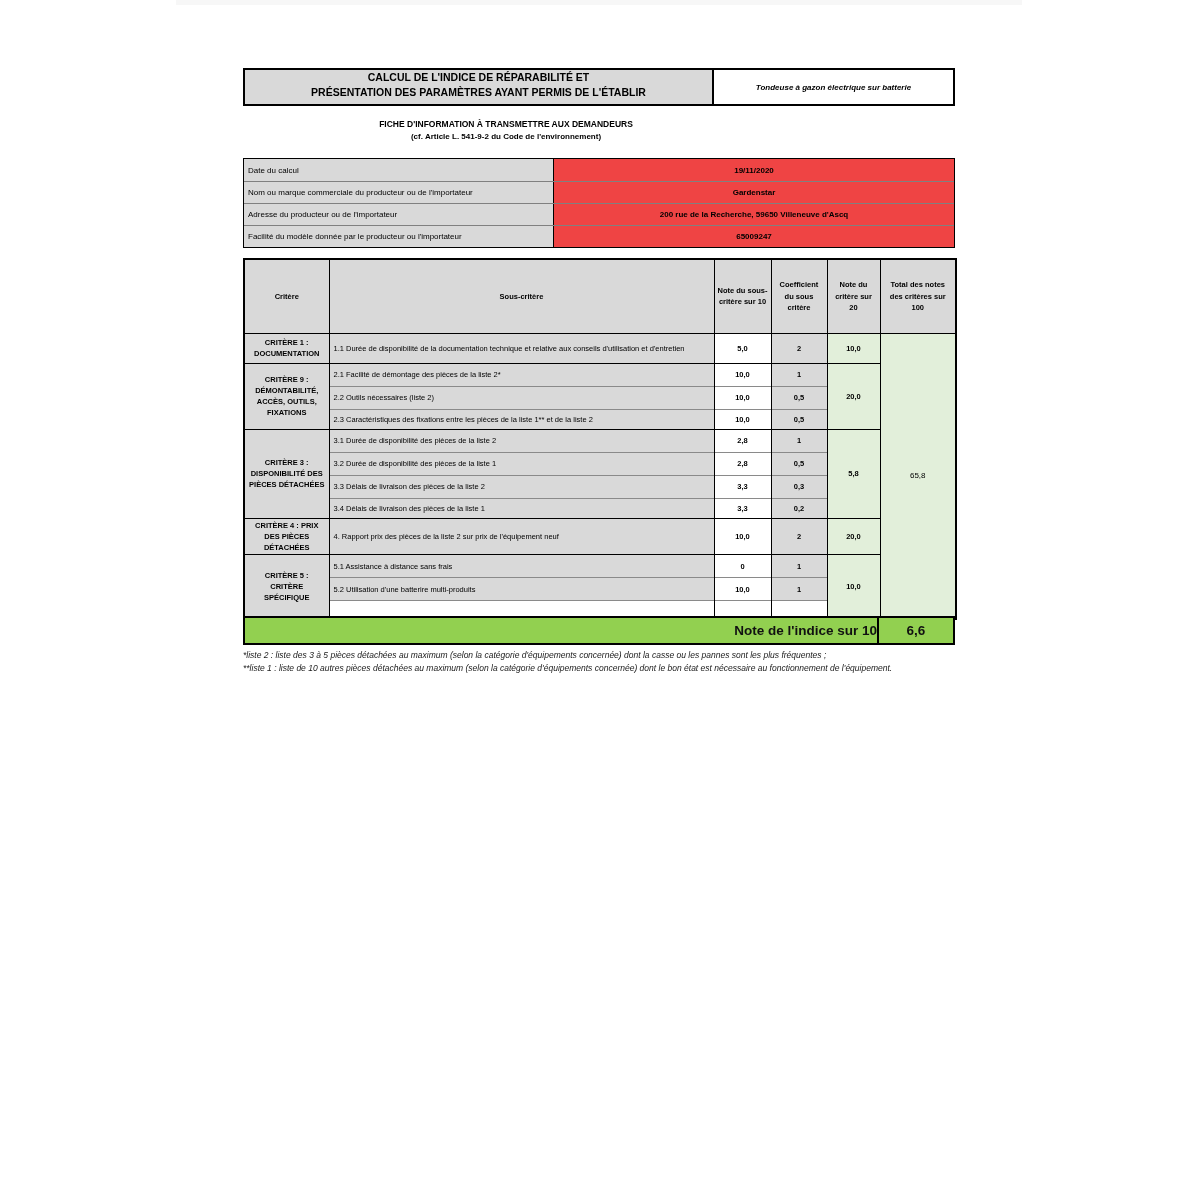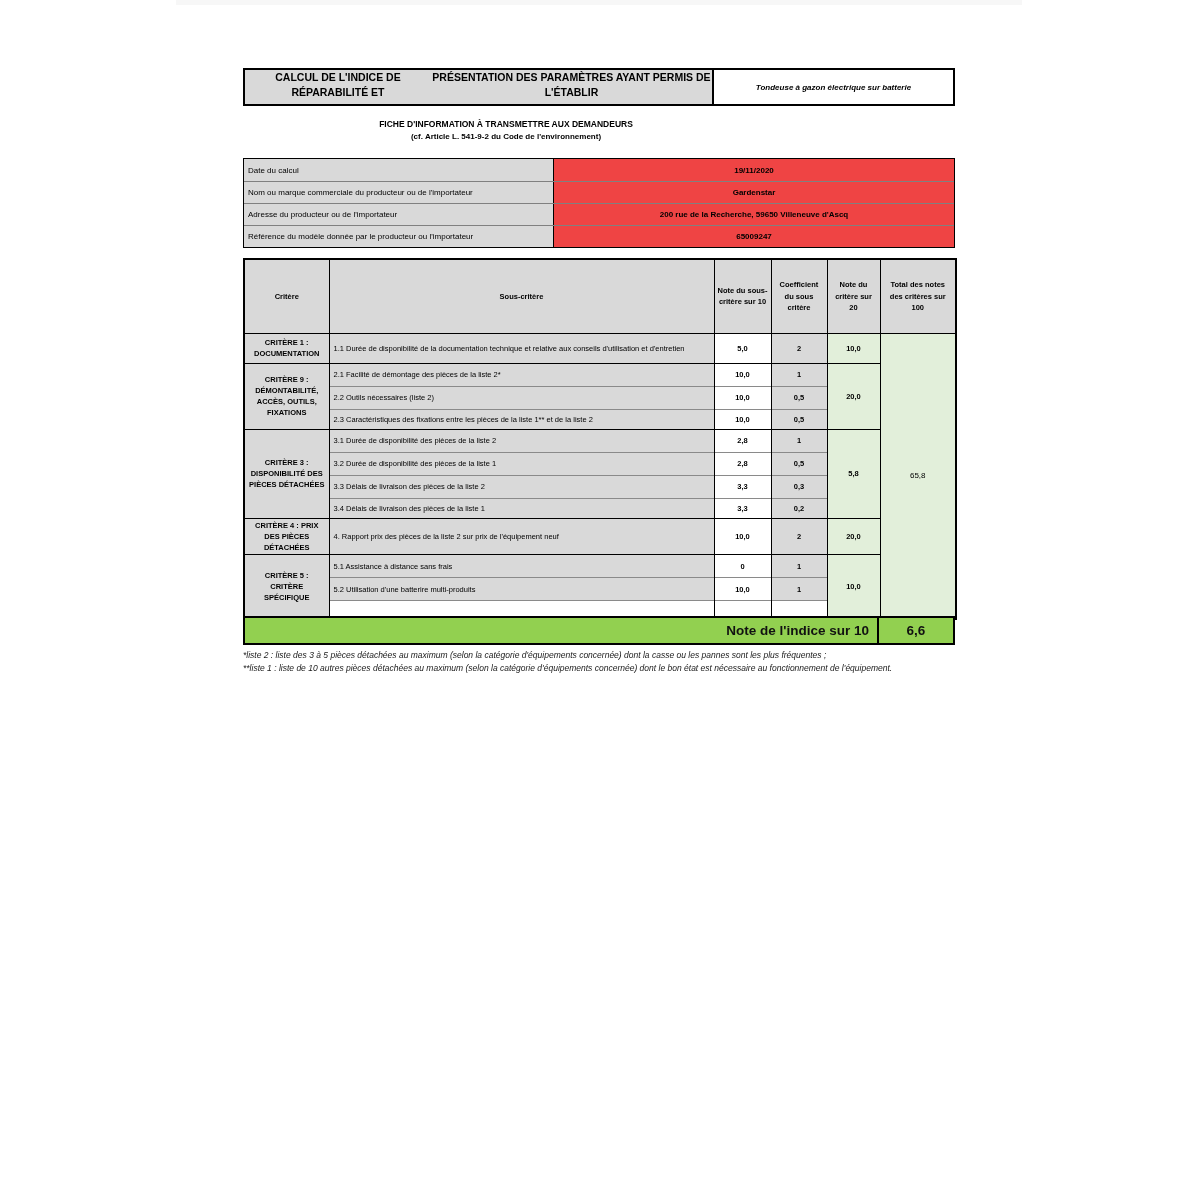--- a/index.html
+++ b/index.html
@@ -2,21 +2,21 @@
 <html><head>
 <meta charset="utf-8">
 <style>
   html,body{margin:0;padding:0;}
   body{background:#ffffff;font-family:"Liberation Sans", sans-serif;-webkit-font-smoothing:antialiased;}
   .page{position:relative;width:1200px;height:1200px;background:#ffffff;overflow:hidden;color:#000;}
   .top-strip{position:absolute;left:176px;top:0;width:846px;height:5px;background:#f7f7f7;}
 
   
   .title-row{position:absolute;left:243px;top:68px;width:712px;height:38px;display:flex;border:2px solid #000;box-sizing:border-box;}
-  .title-box{width:469px;background:#d9d9d9;border-right:2px solid #000;box-sizing:border-box;display:flex;flex-direction:row;justify-content:flex-start;text-align:center;font-weight:bold;font-size:10.5px;line-height:1.45;}
+  .title-box{width:469px;background:#d9d9d9;border-right:2px solid #000;box-sizing:border-box;display:flex;flex-direction:column;justify-content:flex-start;text-align:center;font-weight:bold;font-size:10.5px;line-height:1.45;}
   .product-box{flex:1;background:#fff;display:flex;align-items:center;justify-content:center;text-align:center;font-weight:bold;font-style:italic;font-size:8px;}
 
   
   .subtitle{position:absolute;left:243px;top:119px;width:526px;text-align:center;font-weight:bold;}
   .subtitle .l1{font-size:8.5px;margin-bottom:3px;}
   .subtitle .l2{font-size:8px;}
 
   
   .info-table{position:absolute;left:243px;top:158px;width:712px;border:1px solid #000;box-sizing:border-box;}
   .irow{display:flex;height:22px;border-top:1px solid #808080;box-sizing:border-box;}
@@ -40,21 +40,21 @@
   td.sub{background:#d9d9d9;text-align:left;padding-left:4px;}
   td.n10{background:#ffffff;font-weight:bold;text-align:center;border-left:1px solid #000;}
   td.coef{background:#d9d9d9;font-weight:bold;text-align:center;border-left:1px solid #000;}
   td.n20{background:#e2efda;font-weight:bold;text-align:center;border-left:1px solid #000;}
   td.tot{background:#e2efda;font-weight:normal;text-align:center;border-left:1px solid #000;font-size:8px;}
   tr.empty-row td{background:#ffffff;}
   .main-table thead tr{height:74px;}
 
   
   .final-row{position:absolute;left:243px;top:616px;width:712px;height:29px;display:flex;border:2px solid #000;box-sizing:border-box;background:#92d050;}
-  .final-label{width:634px;border-right:2px solid #000;box-sizing:border-box;display:flex;align-items:center;justify-content:flex-end;padding-right:8px;font-weight:bold;font-size:13.5px;color:#111;text-align:center;}
+  .final-label{width:634px;border-right:2px solid #000;box-sizing:border-box;display:flex;align-items:center;justify-content:flex-end;padding-right:0;font-weight:bold;font-size:13.5px;color:#111;text-align:center;}
   .final-value{flex:1;display:flex;align-items:center;justify-content:center;font-weight:bold;font-size:13.5px;color:#111;}
 
   
   .footnotes{position:absolute;left:243px;top:649px;width:716px;font-style:italic;font-size:8.5px;line-height:1.55;color:#1a1a1a;}
 </style>
 </head>
 <body>
 
 <div class="page">
   <div class="top-strip"></div>
@@ -81,21 +81,21 @@
     </div>
     <div class="irow">
       <div class="ilabel">Nom ou marque commerciale du producteur ou de l'importateur</div>
       <div class="ivalue">Gardenstar</div>
     </div>
     <div class="irow">
       <div class="ilabel">Adresse du producteur ou de l'importateur</div>
       <div class="ivalue">200 rue de la Recherche, 59650 Villeneuve d'Ascq</div>
     </div>
     <div class="irow">
-      <div class="ilabel">Référence du modèle donnée par le producteur ou l'importateur</div>
+      <div class="ilabel">Facilité du modèle donnée par le producteur ou l'importateur</div>
       <div class="ivalue">65009247</div>
     </div>
   </div>
 
   <table class="main-table">
     <colgroup>
       <col class="col-crit">
         <col class="col-sub">
         <col class="col-n10">
         <col class="col-coef">

